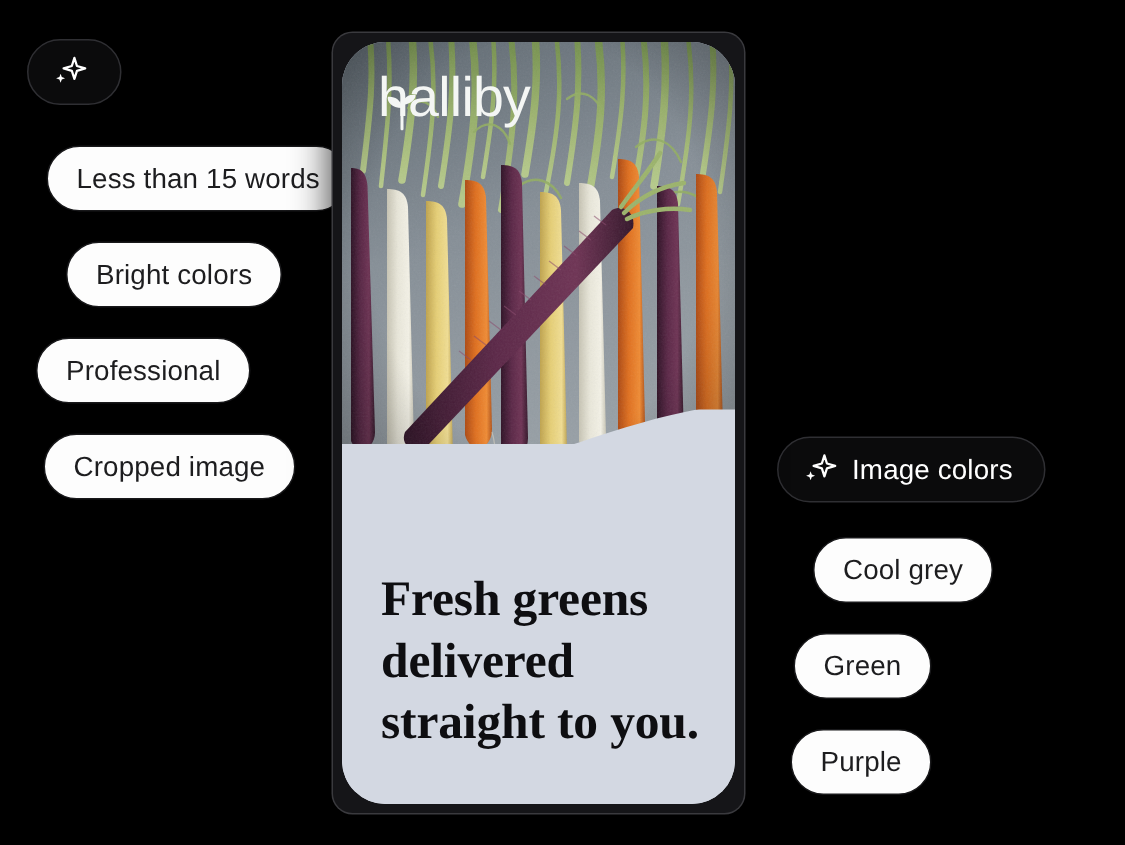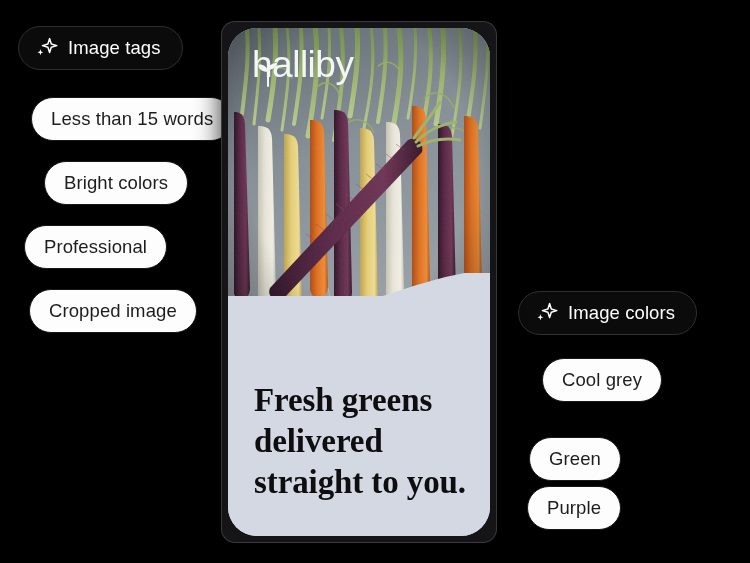--- a/index.html
+++ b/index.html
@@ -147,21 +147,20 @@
 
   <div class="col-left">
 
     <div class="pill dark" style="left:0; top:0;">
       <span class="sparkle-icon">
         <svg viewBox="0 0 24 22" xmlns="http://www.w3.org/2000/svg">
           <path d="M14.6 1.6 L16.3 7.0 L21.8 8.6 L16.3 10.2 L14.6 15.6 L12.9 10.2 L7.4 8.6 L12.9 7.0 Z" fill="none" stroke="#ffffff" stroke-width="1.5" stroke-linejoin="round"></path>
           <path d="M5.4 12.2 L6.2 14.4 L8.4 15.2 L6.2 16.0 L5.4 18.2 L4.6 16.0 L2.4 15.2 L4.6 14.4 Z" fill="#ffffff"></path>
         </svg>
       </span>
-      <span class="label">Image tags</span>
     </div>
 
     <div class="pill light" style="left:13px; top:71px;">
       <span class="label">Less than 15 words</span>
     </div>
 
     <div class="pill light" style="left:26px; top:135px;">
       <span class="label">Bright colors</span>
     </div>
 
@@ -183,21 +182,21 @@
           <path d="M5.4 12.2 L6.2 14.4 L8.4 15.2 L6.2 16.0 L5.4 18.2 L4.6 16.0 L2.4 15.2 L4.6 14.4 Z" fill="#ffffff"></path>
         </svg>
       </span>
       <span class="label">Image colors</span>
     </div>
 
     <div class="pill light" style="left:24px; top:67px;">
       <span class="label">Cool grey</span>
     </div>
 
-    <div class="pill light" style="left:11px; top:146px;justify-content:flex-end;">
+    <div class="pill light" style="left:11px; top:131px;justify-content:flex-end;">
       <span class="label">Green</span>
     </div>
 
     <div class="pill light" style="left:9px; top:195px;">
       <span class="label">Purple</span>
     </div>
   </div>
 
   <div id="phone">
     <div id="screen">

